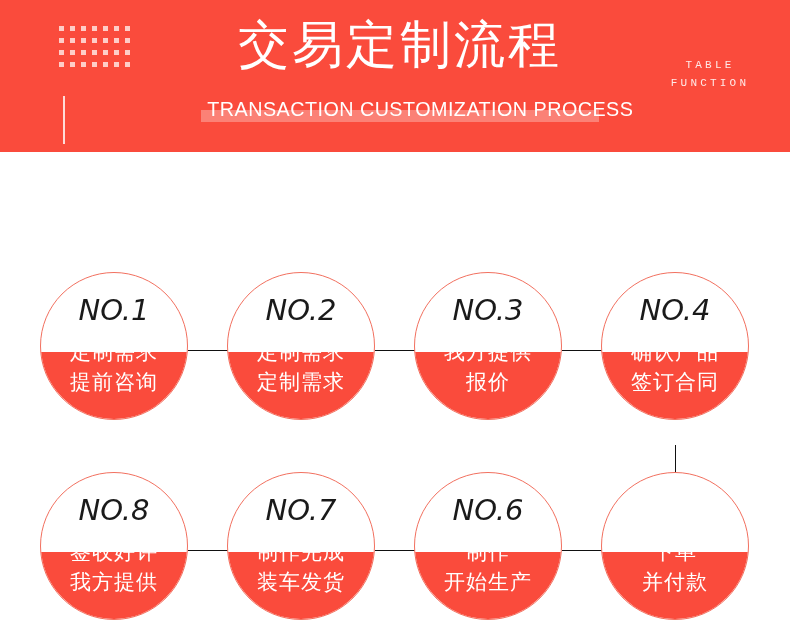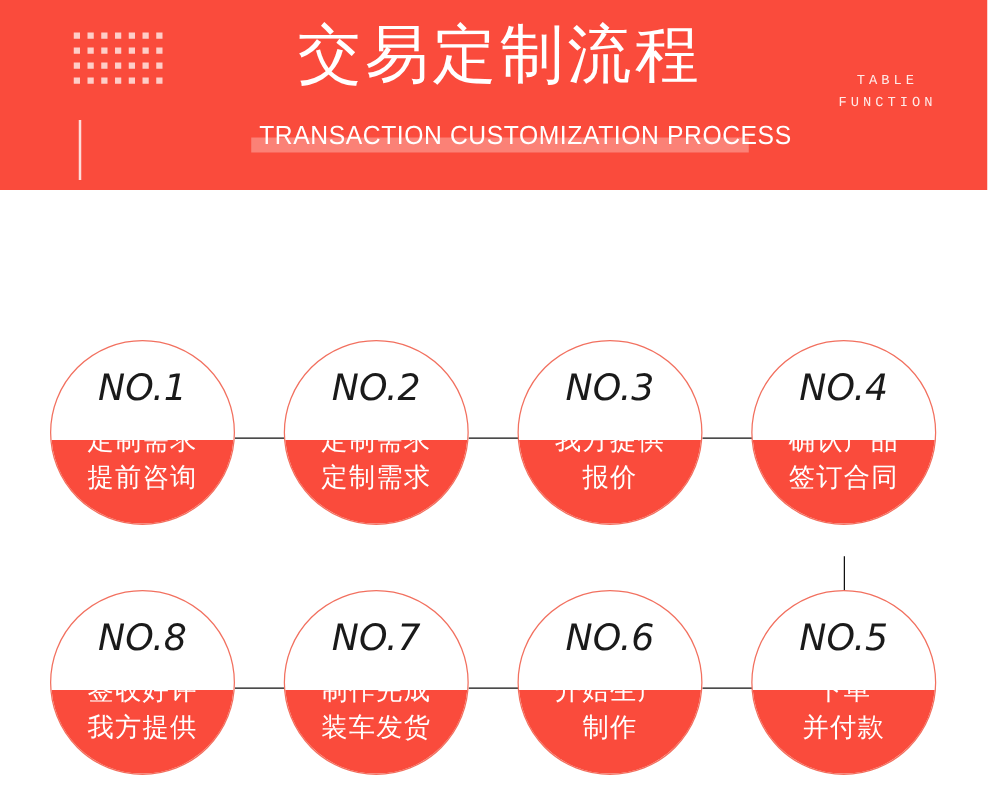--- a/index.html
+++ b/index.html
@@ -277,33 +277,32 @@
       <div class="fill"></div>
       <div class="no">NO.4</div>
       <div class="lines">
         <span class="l">确认产品</span>
         <span class="l">签订合同</span>
       </div>
     </div>
 
     <div class="node" style="left:601px; top:280px;">
       <div class="fill"></div>
-      <div class="no">NO.5</div>
       <div class="lines">
         <span class="l">下单</span>
         <span class="l">并付款</span>
       </div>
     </div>
 
     <div class="node" style="left:414px; top:280px;">
       <div class="fill"></div>
       <div class="no">NO.6</div>
       <div class="lines">
+        <span class="l">制作</span>
         <span class="l">开始生产</span>
-        <span class="l">制作</span>
       </div>
     </div>
 
     <div class="node" style="left:227px; top:280px;">
       <div class="fill"></div>
       <div class="no">NO.7</div>
       <div class="lines">
         <span class="l">制作完成</span>
         <span class="l">装车发货</span>
       </div>

